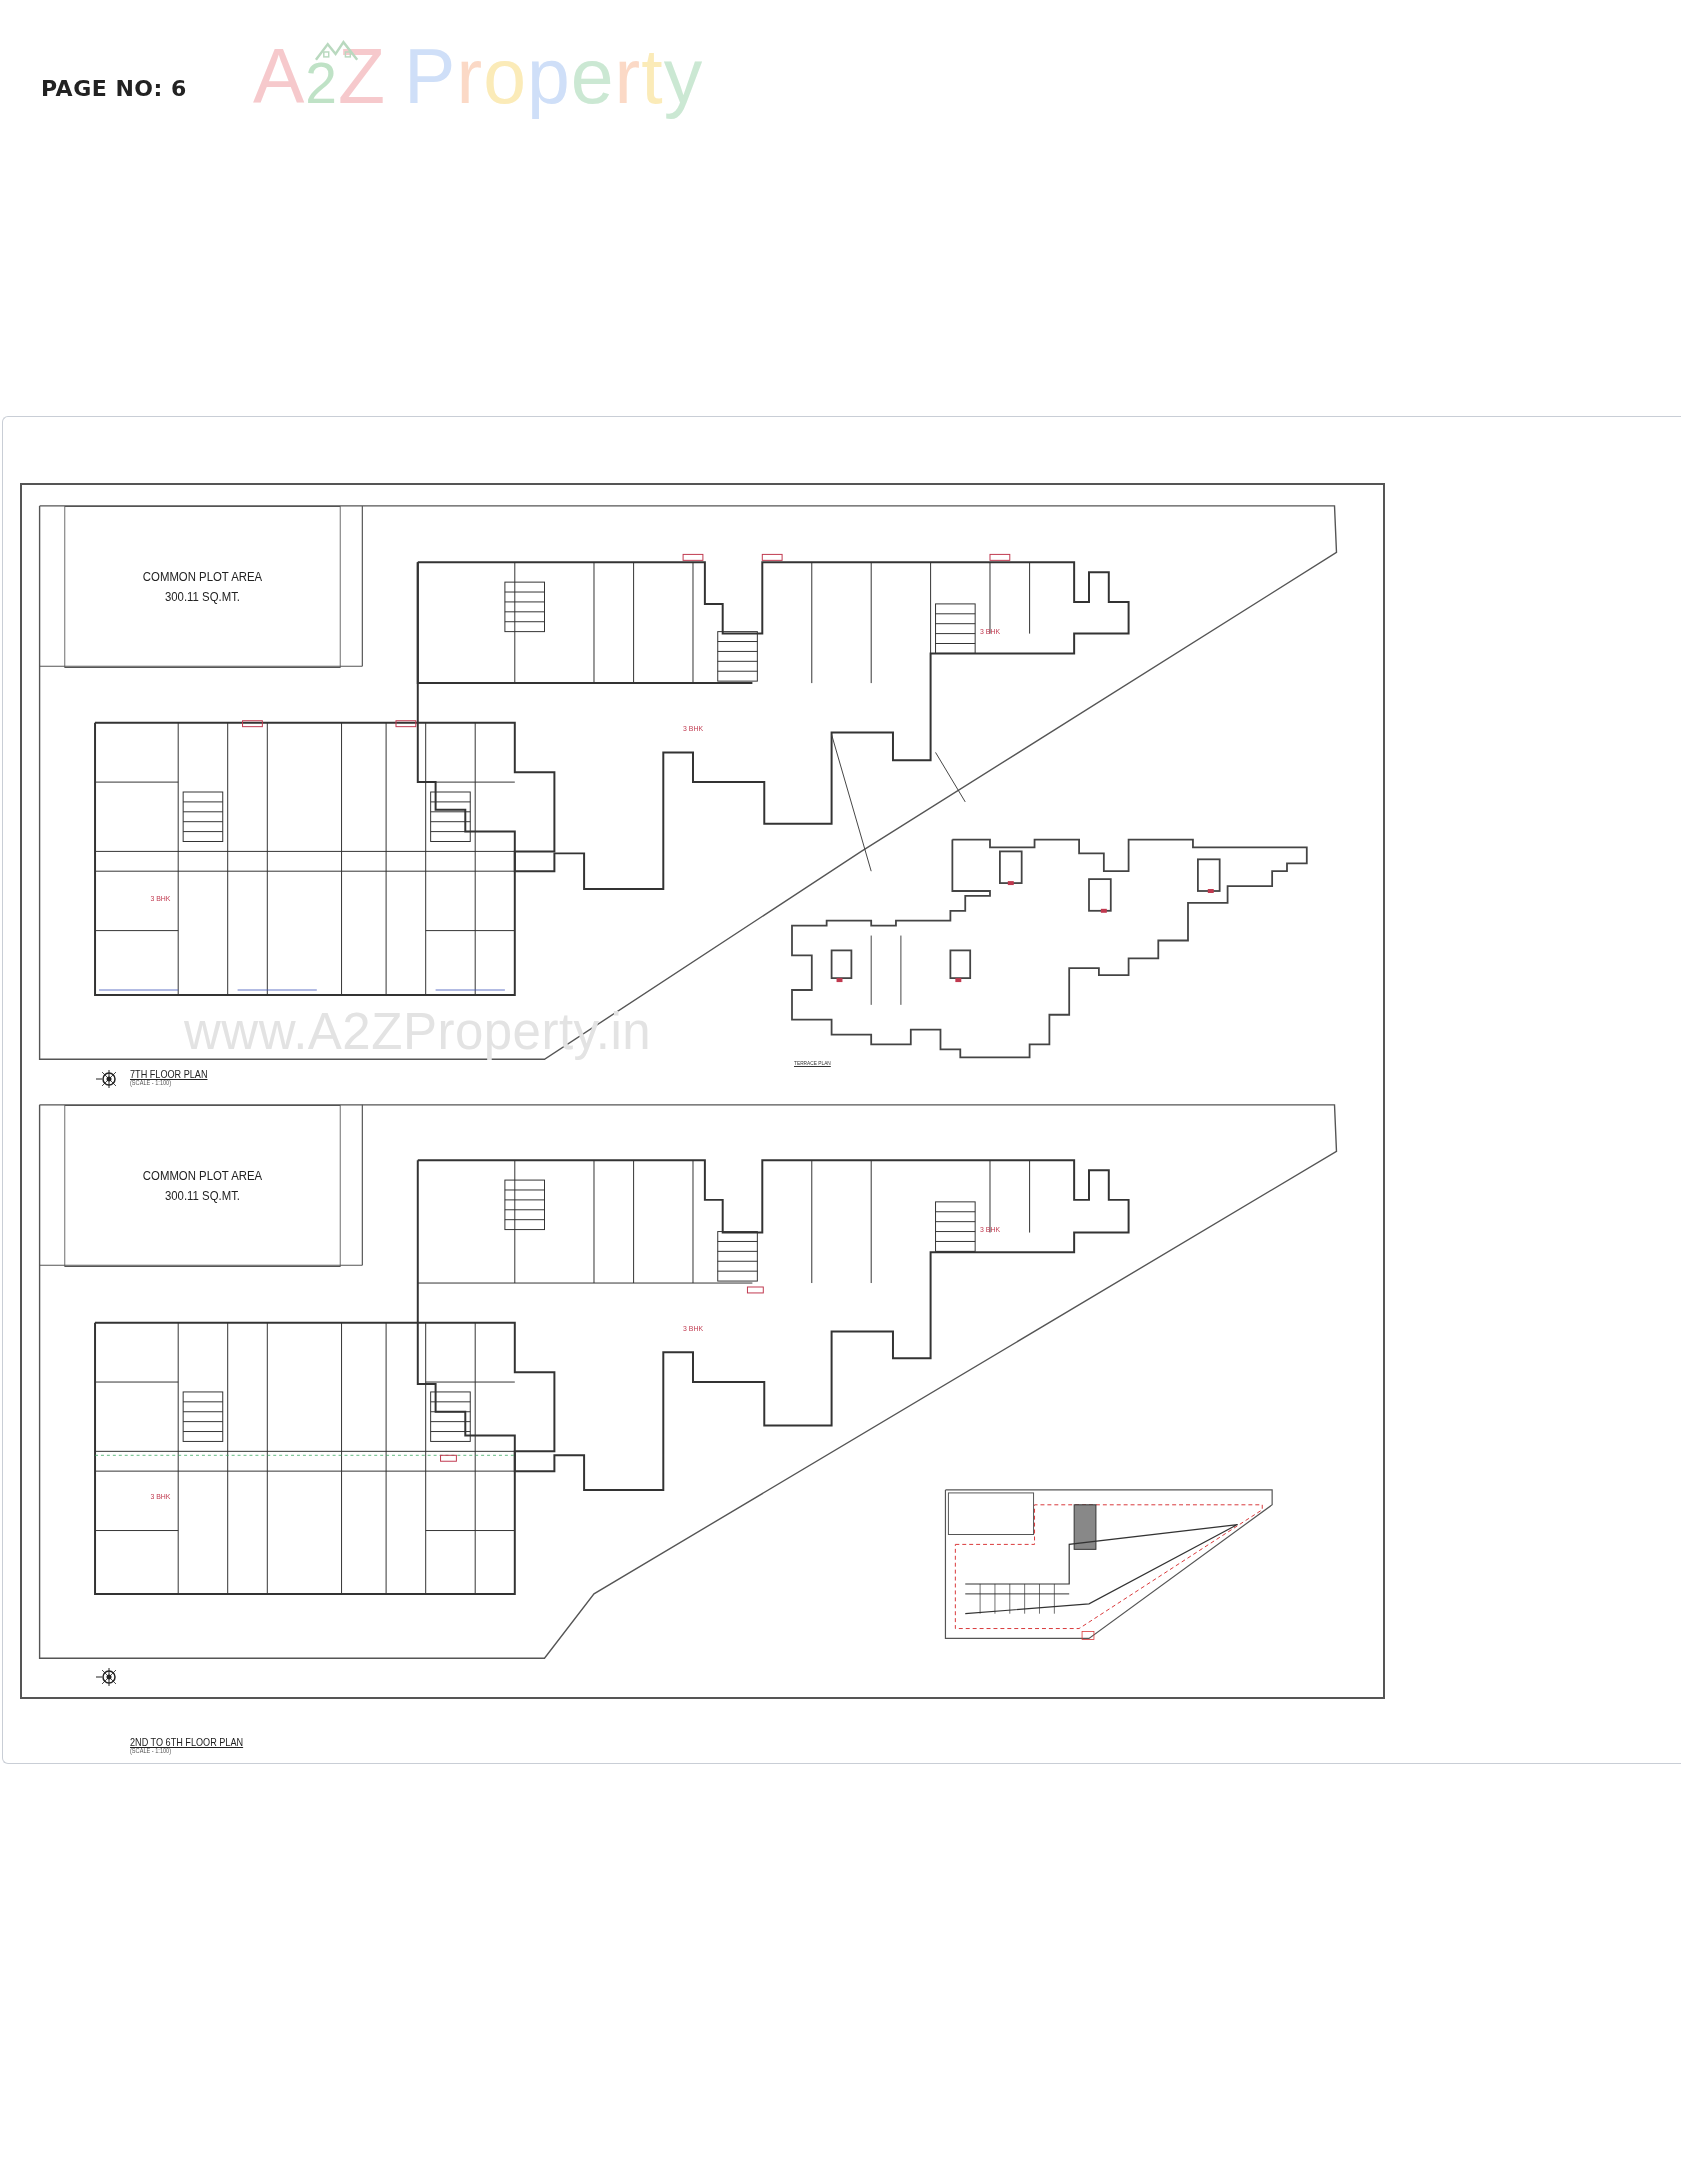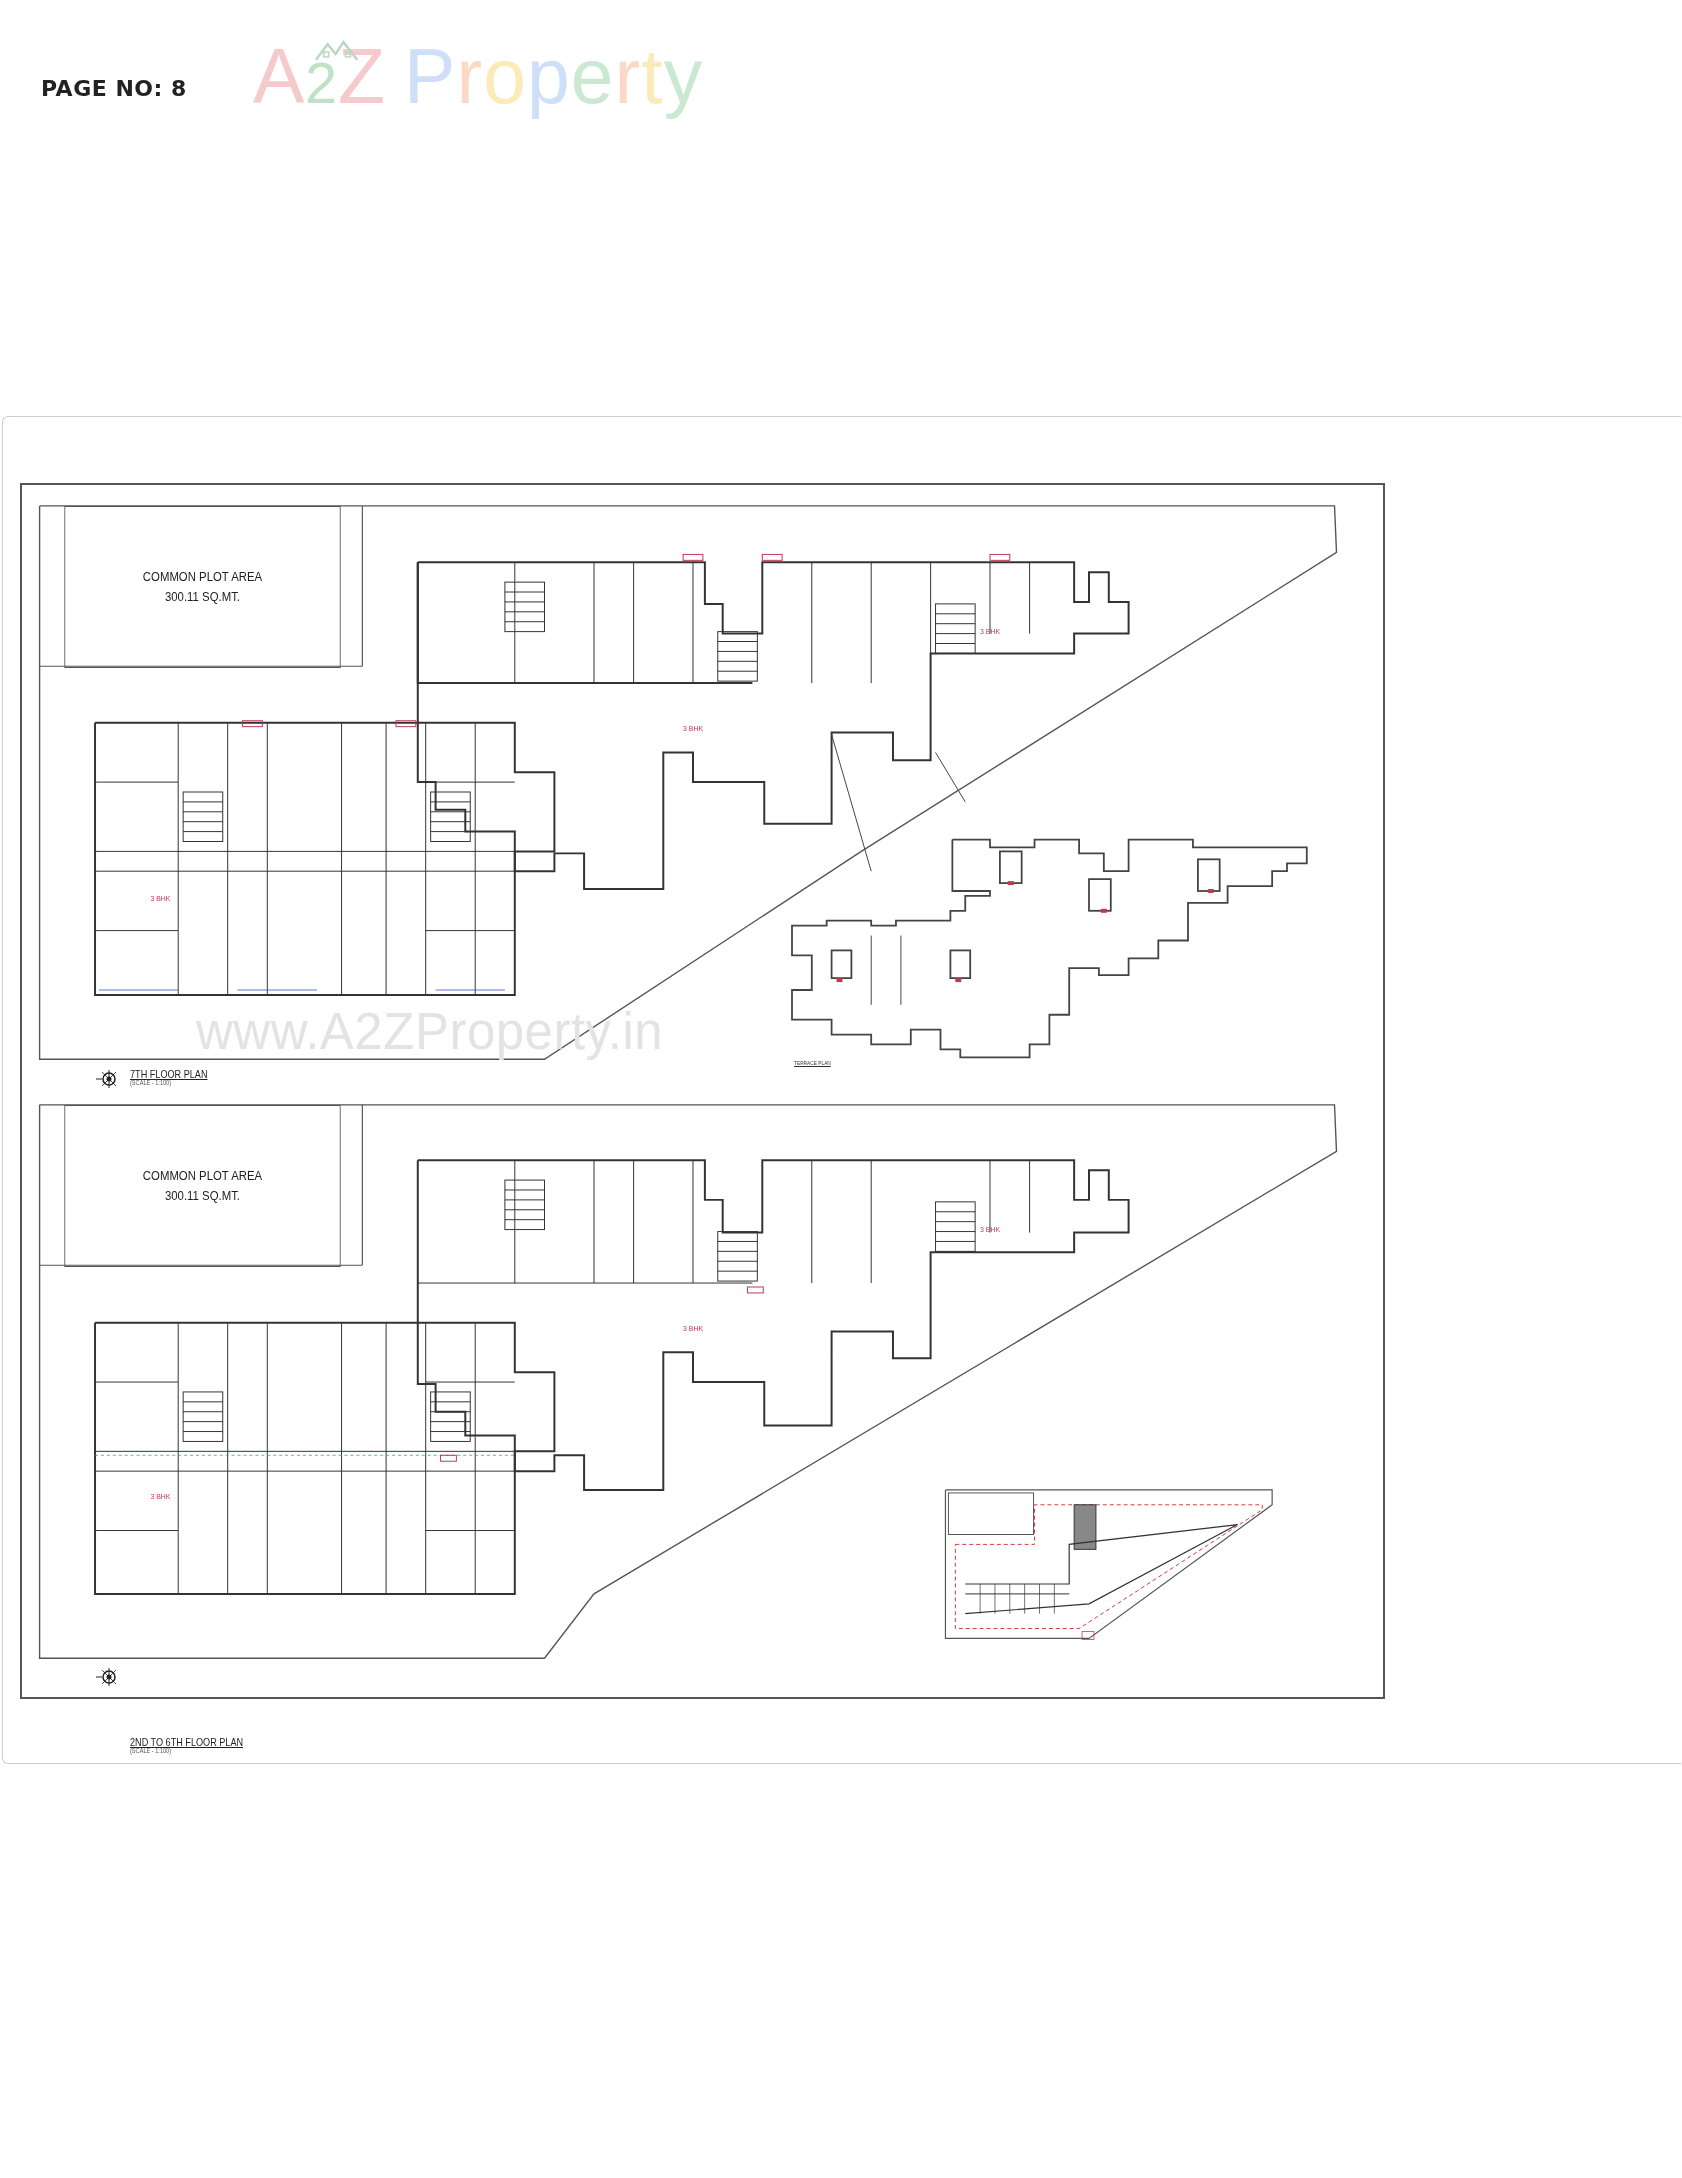--- a/index.html
+++ b/index.html
@@ -9,28 +9,28 @@
   .logo span { display:inline-block; }
   .logo .house { position:absolute; left:61px; top:0px; width:53px; height:26px; }
   .sheet { position:absolute; left:2px; top:416px; width:1678px; height:1346px; border:1px solid #c9ced6; border-right:none; border-radius:6px 0 0 6px; }
   .frame { position:absolute; left:20px; top:483px; width:1361px; height:1212px; border-top:2px solid #555; border-left:2px solid #555; border-right:2px solid #555; border-bottom:2px solid #555; }
   .cpa-box { position:absolute; border:1.5px solid #555; background:#fff; display:flex; flex-direction:column; align-items:center; justify-content:center; font-family:"Liberation Sans", sans-serif; font-size:13.4px; color:#222; line-height:20px; transform:scaleX(0.85); transform-origin:center; }
   .cpa-text { text-align:center; }
   .plan-title { position:absolute; font-size:11px; color:#222; font-family:"Liberation Sans", sans-serif; }
   .plan-title .t { display:block; text-decoration:underline; font-size:11.4px; transform:scaleX(0.8); transform-origin:left; white-space:nowrap;}
   .plan-title .s { display:block; font-size:7px; color:#555; transform:scaleX(0.8); transform-origin:left; white-space:nowrap; margin-top:-1px;}
   .compass { position:absolute; width:22px; height:22px; }
-  .watermark { position:absolute; left:184px; top:1002px; font-size:51px; color:#e3e3e3; font-family:"Liberation Sans", sans-serif; letter-spacing:0.5px;margin-left:12px; }
+  .watermark { position:absolute; left:184px; top:1002px; font-size:51px; color:#e3e3e3; font-family:"Liberation Sans", sans-serif; letter-spacing:0.5px; }
   svg.layer { position:absolute; left:0; top:0; }
   .terrace-label { position:absolute; font-size:6px; color:#333; text-decoration:underline; transform:scaleX(0.8); transform-origin:left; white-space:nowrap; }
 </style>
 </head>
 <body>
 
-<div class="page-no">PAGE NO: 8</div>
+<div class="page-no">PAGE NO: 6</div>
 
 <div class="logo">
   <svg class="house" viewBox="0 0 54 26">
     <polyline points="2,22 14,6 22,16 30,4 44,22" fill="none" stroke="#b9d9bf" stroke-width="2.5"></polyline>
     <rect x="10" y="14" width="5" height="5" fill="none" stroke="#b9d9bf" stroke-width="1.5"></rect>
     <rect x="32" y="14" width="5" height="5" fill="none" stroke="#b9d9bf" stroke-width="1.5"></rect>
   </svg>
   <span style="color:#f6c9cc">A</span><span style="color:#bfe2c6;font-size:57px">2</span><span style="color:#f6c9cc">Z</span><span style="width:18px"></span><span style="color:#cfdff8">P</span><span style="color:#fbd9c6">r</span><span style="color:#fbebb8">o</span><span style="color:#cfdff8">p</span><span style="color:#cbe8d3">e</span><span style="color:#fbd9c6">r</span><span style="color:#fbebb8">t</span><span style="color:#cbe8d3">y</span>
 </div>
 

